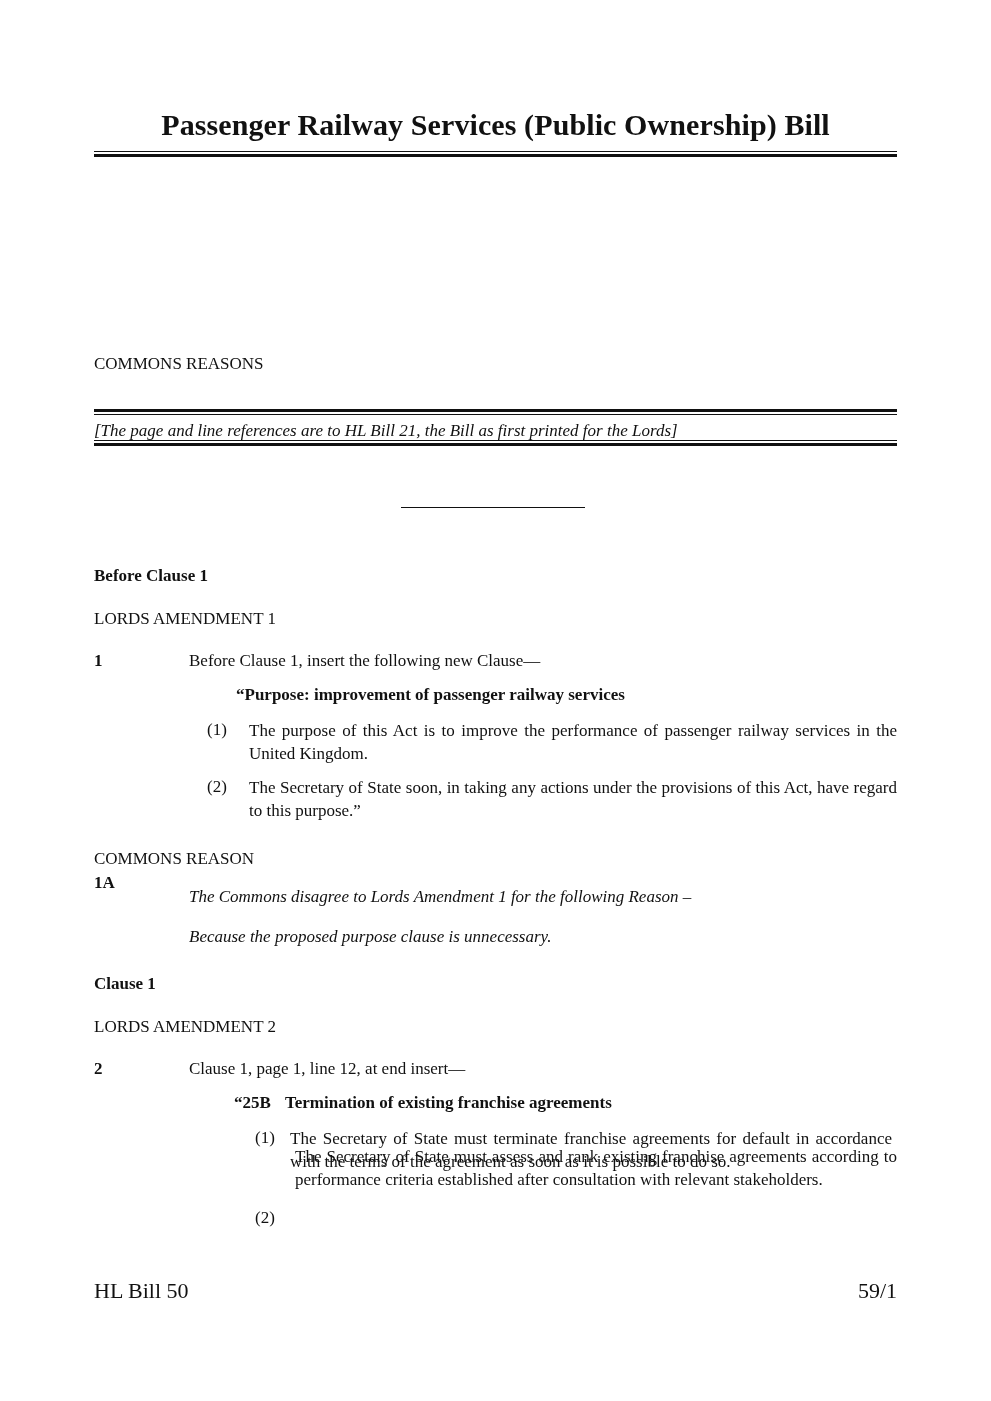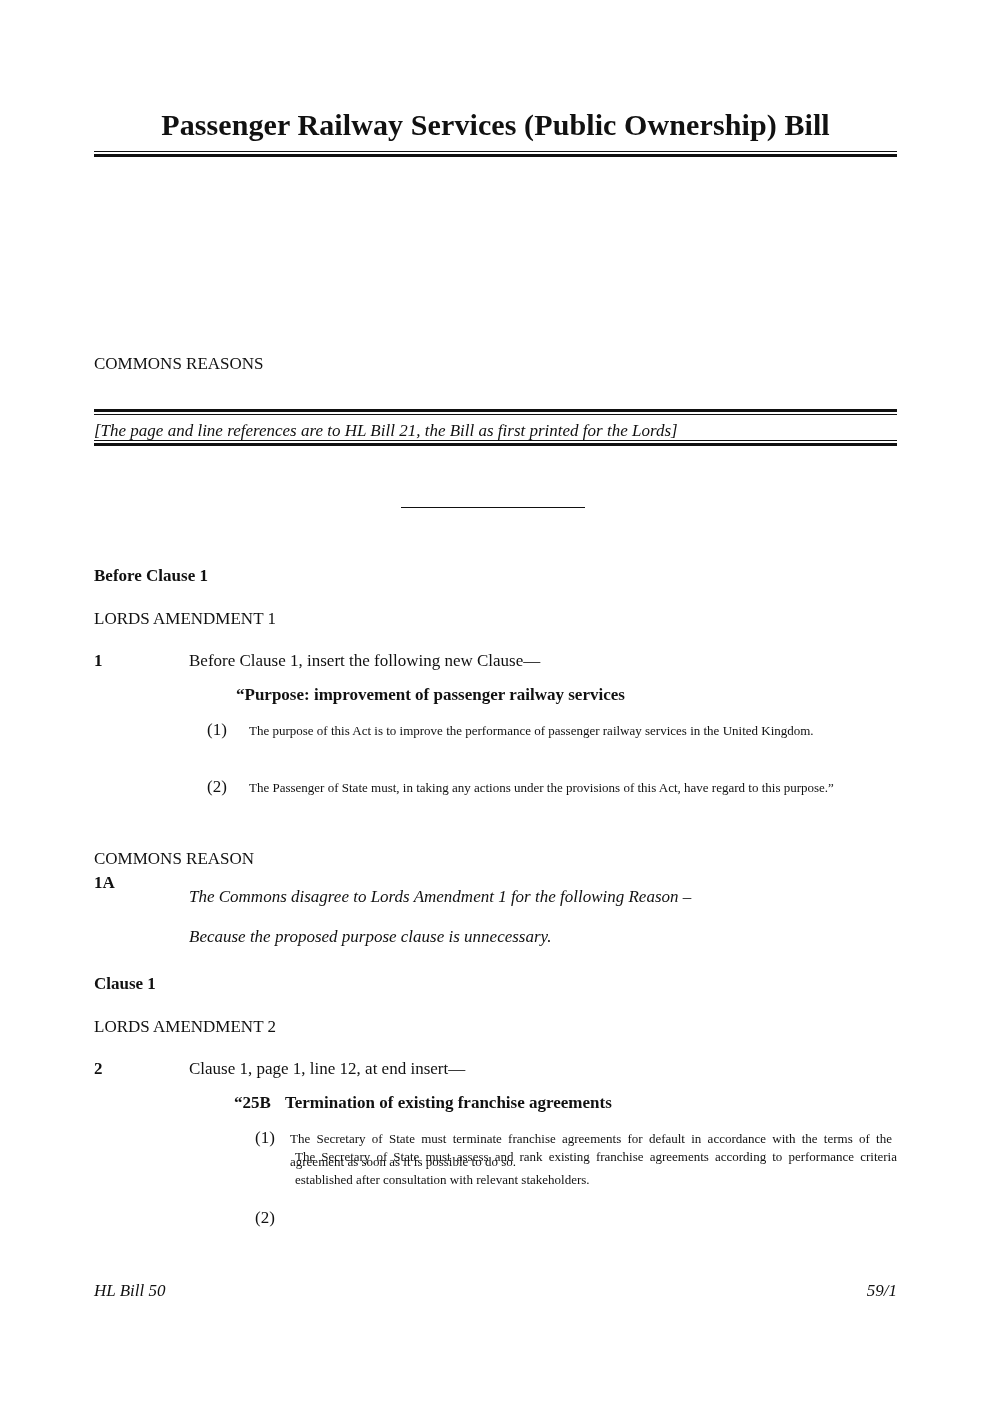--- a/index.html
+++ b/index.html
@@ -16,22 +16,22 @@
     .dbl-rule .thin { height: 1px; background: #111; }
     .dbl-rule .gap { height: 2px; }
     .dbl-rule .thick { height: 3px; background: #111; }
     .center { left: 94px; width: 803px; text-align: left; }
     .txt { font-size: 17px; line-height: 22px; }
     .italic { font-style: italic; }
     .bold { font-weight: bold; }
     .short-rule { left: 401px; width: 184px; height: 1px; background: #111; top: 507px; }
     .num { left: 94px; font-size: 17px; font-weight: bold; line-height: 22px; }
     .body-left { left: 189px; }
-    .para { font-size: 13px; line-height: 23px; text-align: justify; }
-    .footer { font-size: 17px; line-height: 22px; font-style: italic; }
+    .para { font-size: 17px; line-height: 23px; text-align: justify; }
+    .footer { font-size: 22px; line-height: 22px; }
   </style>
 </head>
 <body>
 
 <div class="abs title">Passenger Railway Services (Public Ownership) Bill</div>
 <div class="abs dbl-rule" style="top:151px;">
   <div class="thin"></div>
     <div class="gap"></div>
     <div class="thick"></div>
 </div>
@@ -56,21 +56,21 @@
 <div class="abs center txt" style="top:608px;">LORDS AMENDMENT 1</div>
 
 <div class="abs num" style="top:650px;">1</div>
 <div class="abs body-left txt" style="top:650px;">Before Clause 1, insert the following new Clause—</div>
 <div class="abs txt bold" style="top:684px; left:236px;">“Purpose: improvement of passenger railway services</div>
 
 <div class="abs txt" style="top:719px; left:207px;">(1)</div>
 <div class="abs para" style="top:719px; left:249px; width:648px;">The purpose of this Act is to improve the performance of passenger railway services in the United Kingdom.</div>
 
 <div class="abs txt" style="top:776px; left:207px;">(2)</div>
-<div class="abs para" style="top:776px; left:249px; width:648px;">The Passenger of State must, in taking any actions under the provisions of this Act, have regard to this purpose.”</div>
+<div class="abs para" style="top:776px; left:249px; width:648px;">The Secretary of State soon, in taking any actions under the provisions of this Act, have regard to this purpose.”</div>
 
 <div class="abs center txt" style="top:848px;">COMMONS REASON</div>
 <div class="abs body-left txt italic" style="top:886px;">The Commons disagree to Lords Amendment 1 for the following Reason –</div>
 <div class="abs num" style="top:872px;">1A</div>
 <div class="abs body-left txt italic" style="top:926px;">Because the proposed purpose clause is unnecessary.</div>
 
 <div class="abs center txt bold" style="top:973px;">Clause 1</div>
 <div class="abs center txt" style="top:1016px;">LORDS AMENDMENT 2</div>
 
 <div class="abs num" style="top:1058px;">2</div>

